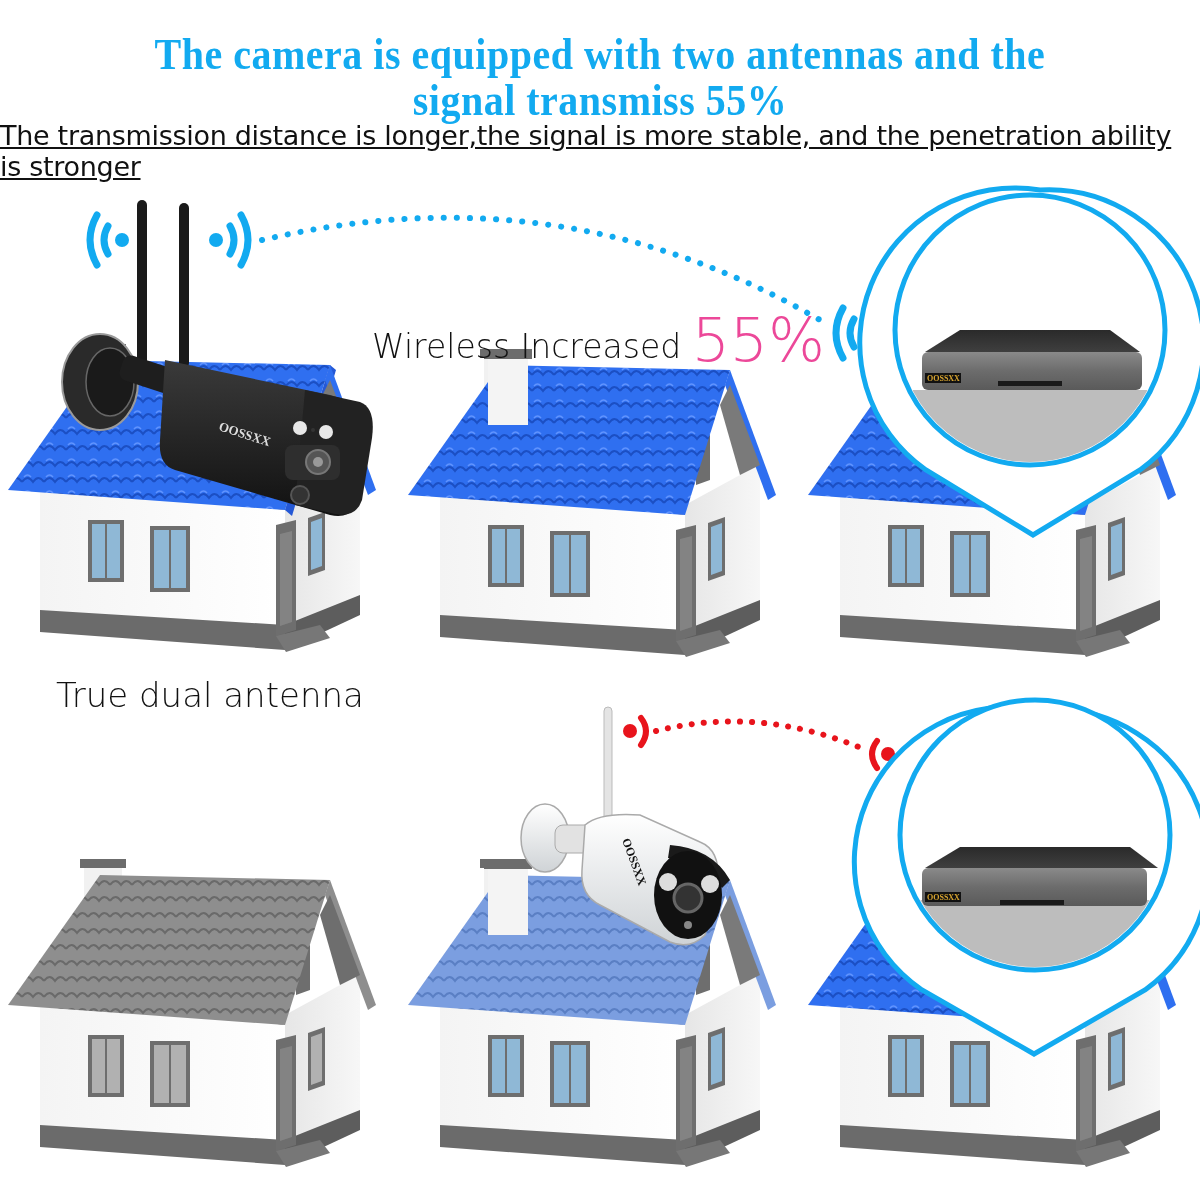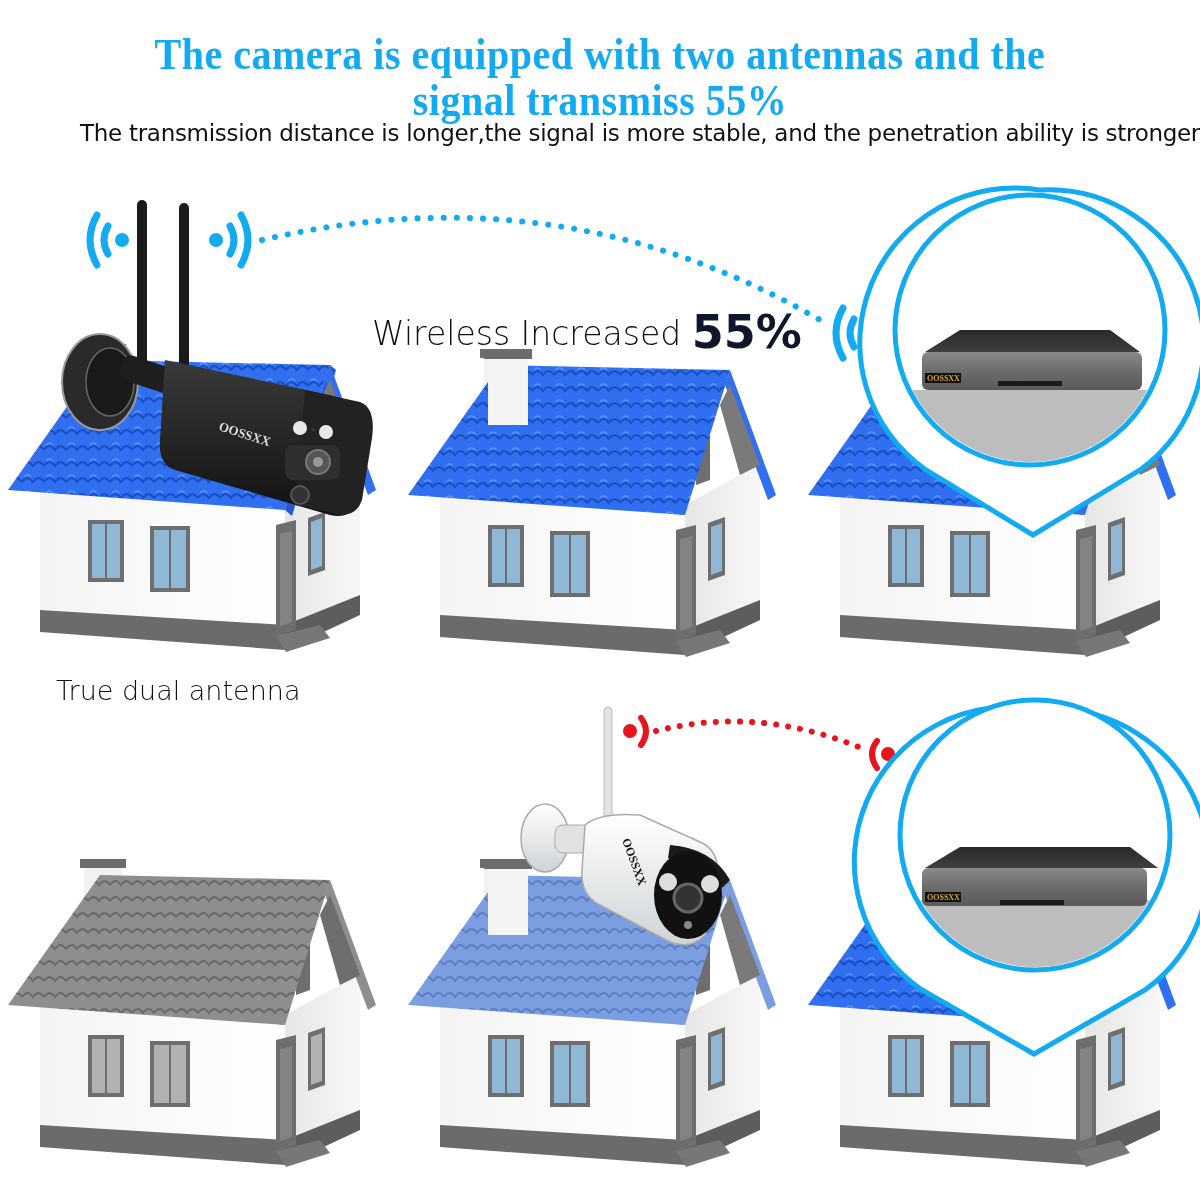--- a/index.html
+++ b/index.html
@@ -1,24 +1,24 @@
 <!DOCTYPE html>
 <html><head>
 <meta charset="utf-8">
 <style>
   html,body{margin:0;padding:0;background:#fff;}
   #stage{position:relative;width:1200px;height:1192px;overflow:hidden;background:#fff;font-family:"Liberation Sans",sans-serif;}
   .headline{position:absolute;left:0;width:1200px;text-align:center;color:#12aaf0;font-family:"Liberation Serif",serif;font-weight:bold;font-size:40px;line-height:44px;letter-spacing:0.5px;transform:scaleY(1.12);transform-origin:top center;}
   .h1{top:30px;}
   .h2{top:76px;}
-  .subline{position:absolute;left:0;top:120px;width:1200px;text-align:right;font-family:"DejaVu Sans",sans-serif;font-size:23px;color:#111;letter-spacing:-0.3px;}
+  .subline{position:absolute;left:0;top:120px;width:1200px;text-align:left;font-family:"DejaVu Sans",sans-serif;font-size:27px;color:#111;letter-spacing:-0.3px;text-decoration:underline;}
   .label{position:absolute;font-family:"DejaVu Sans",sans-serif;color:#111;font-weight:300;}
   .wireless{left:372px;top:305px;font-size:33px;}
-  .wireless .pct{color:#0f172a;font-size:46px;vertical-align:-3px;font-weight:bold;}
-  .dual{left:56px;top:675px;font-size:27px;}
+  .wireless .pct{color:#ec4899;font-size:60px;vertical-align:-3px;}
+  .dual{left:56px;top:675px;font-size:34px;}
   svg{position:absolute;left:0;top:0;}
 </style>
 </head>
 <body>
 
 <div id="stage">
 
   <div class="headline h1">The camera is equipped with two antennas and the</div>
   <div class="headline h2">signal transmiss 55%</div>
   <div class="subline">The transmission distance is longer,the signal is more stable, and the penetration ability is stronger</div>

